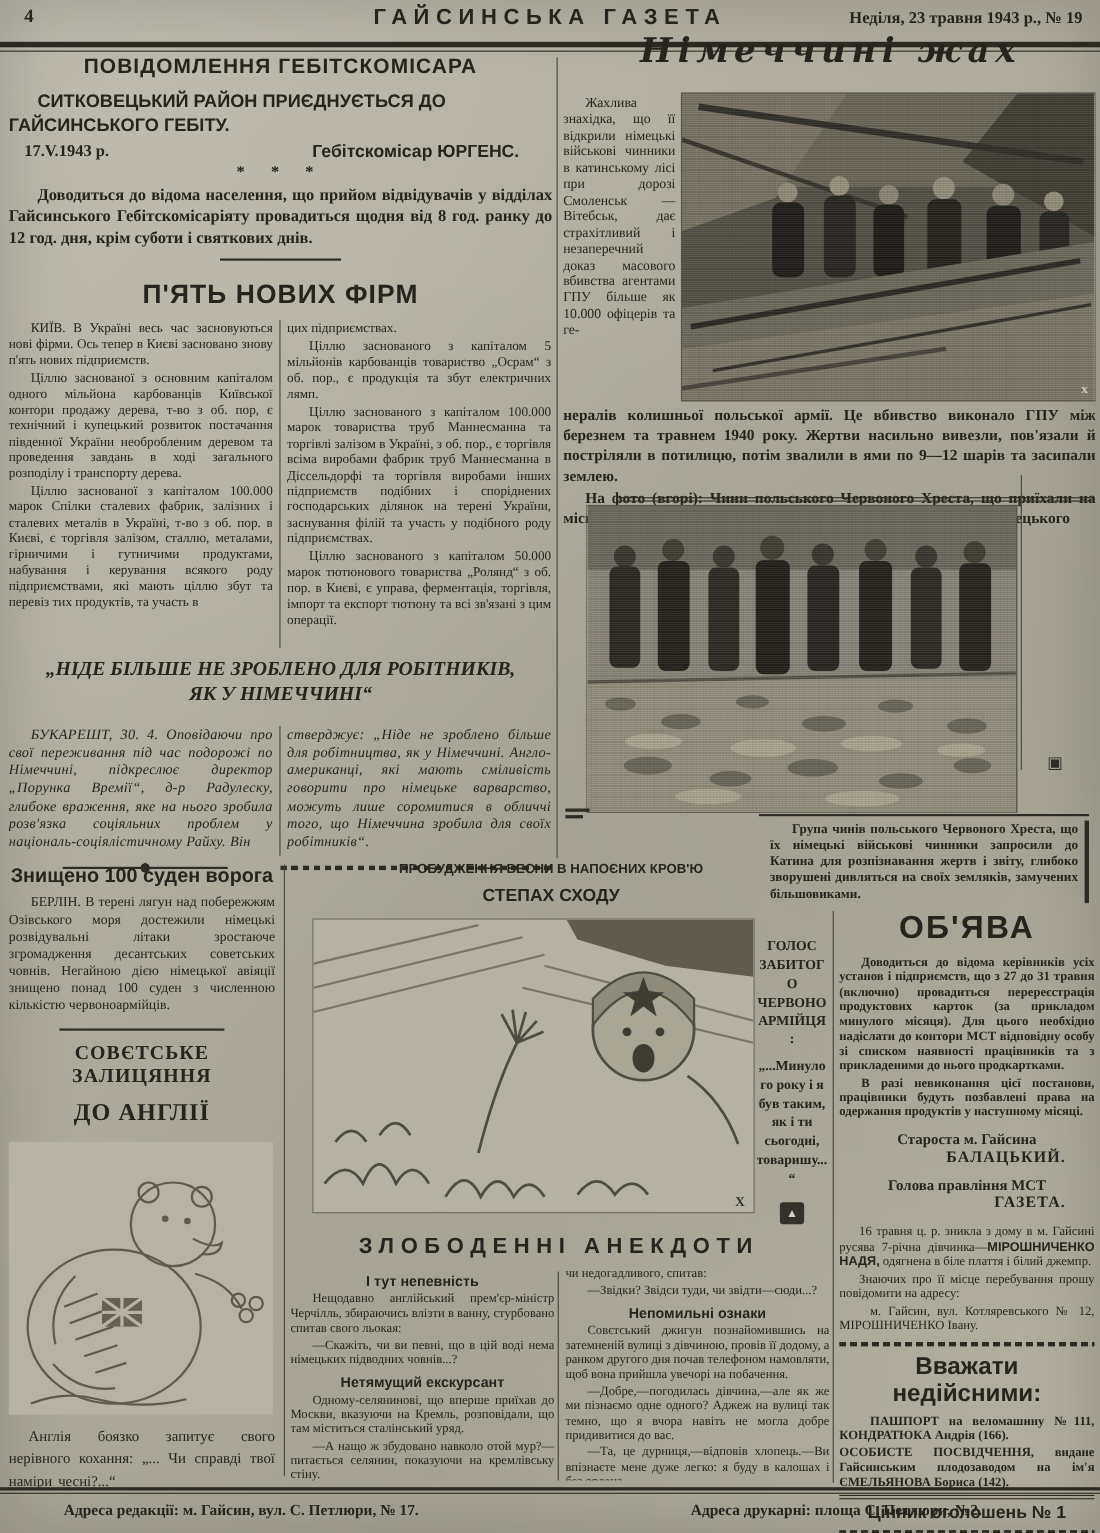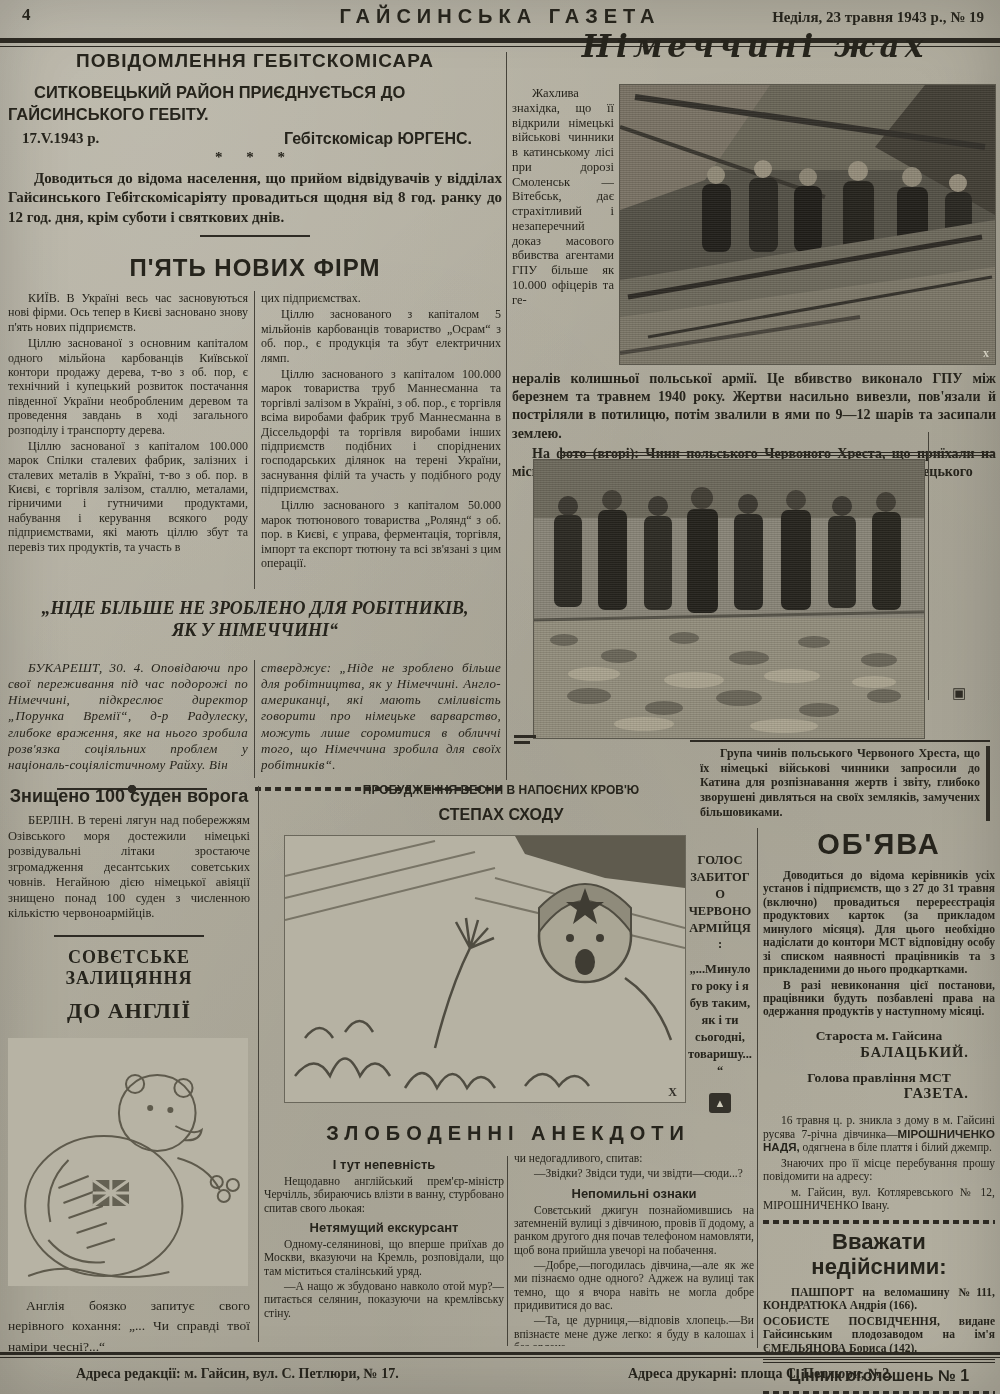--- a/index.html
+++ b/index.html
@@ -290,20 +290,21 @@
     <p style="margin-top:8px;">„...Минулого року і я був таким, як і ти сьогодні, товаришу...“</p>
     <div class="agency-box">▲</div>
   </div>
 
   <h2 class="abs ctr sans b" style="left:262px;top:1122px;width:492px;font-size:20px;letter-spacing:6px;">ЗЛОБОДЕННІ АНЕКДОТИ</h2>
   <div class="vrule" style="left:507px;top:1156px;height:190px;"></div>
 
   <div class="abs anec-body jt" style="left:264px;top:1152px;width:240px;height:194px;overflow:hidden;">
     <h4>І тут непевність</h4>
     <p class="ind">Нещодавно англійський прем'єр-міністр Черчілль, збираючись влізти в ванну, стурбовано спитав свого льокая:</p>
+    <p class="ind">—Скажіть, чи ви певні, що в цій воді нема німецьких підводних човнів...?</p>
     <h4>Нетямущий екскурсант</h4>
     <p class="ind">Одному-селянинові, що вперше приїхав до Москви, вказуючи на Кремль, розповідали, що там міститься сталінський уряд.</p>
     <p class="ind">—А нащо ж збудовано навколо отой мур?—питається селянин, показуючи на кремлівську стіну.</p>
 
   </div>
 
   <div class="abs anec-body jt" style="left:514px;top:1152px;width:240px;height:194px;overflow:hidden;">
     <p>чи недогадливого, спитав:</p>
     <p class="ind">—Звідки? Звідси туди, чи звідти—сюди...?</p>
     <h4>Непомильні ознаки</h4>
@@ -331,16 +332,16 @@
     <h2 class="ctr sans b" style="font-size:22px;">Вважати недійсними:</h2>
     <p class="jt b" style="margin-top:6px;text-indent:28px;">ПАШПОРТ на веломашину №111, КОНДРАТЮКА Андрія (166).</p>
     <p class="jt b">ОСОБИСТЕ ПОСВІДЧЕННЯ, видане Гайсинським плодозаводом на ім'я ЄМЕЛЬЯНОВА Бориса (142).</p>
     <div class="hr2" style="margin:4px 0;"></div>
     <div class="ctr sans b" style="font-size:16px;">Цінник оголошень № 1</div>
     <div class="wavy" style="margin:5px 0;"></div>
 
   </section>
 
   <div class="abs" style="left:0;right:0;top:1352px;height:6px;border-top:3px solid #2c2922;border-bottom:1px solid #2c2922;box-sizing:border-box;"></div>
-  <span class="abs b" style="left:76px;top:1366px;font-size:14px;">Адреса редакції: м. Гайсин, вул. С. Петлюри, № 17.</span>
+  <span class="abs b" style="left:58px;top:1366px;font-size:14px;">Адреса редакції: м. Гайсин, вул. С. Петлюри, № 17.</span>
   <span class="abs b" style="left:628px;top:1366px;font-size:14px;">Адреса друкарні: площа С. Петлюри, №2.</span>
 
 </div>
 
 </body></html>

